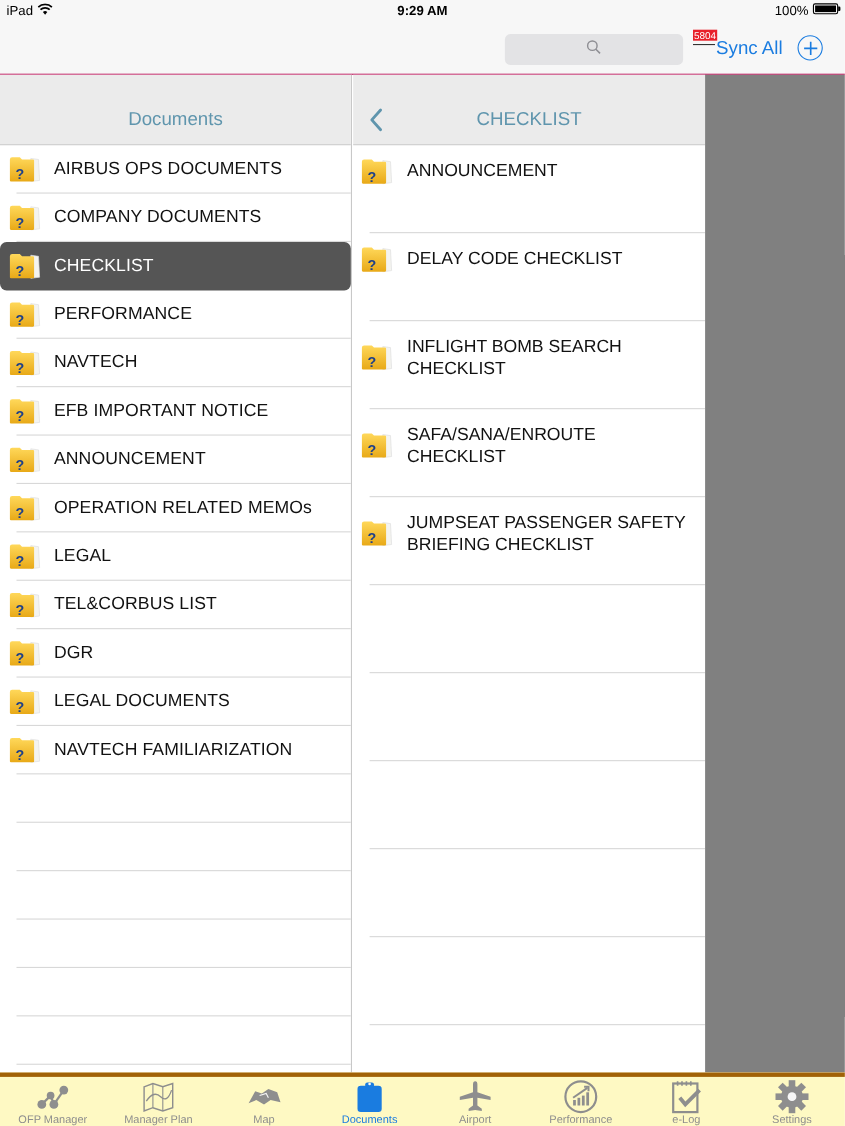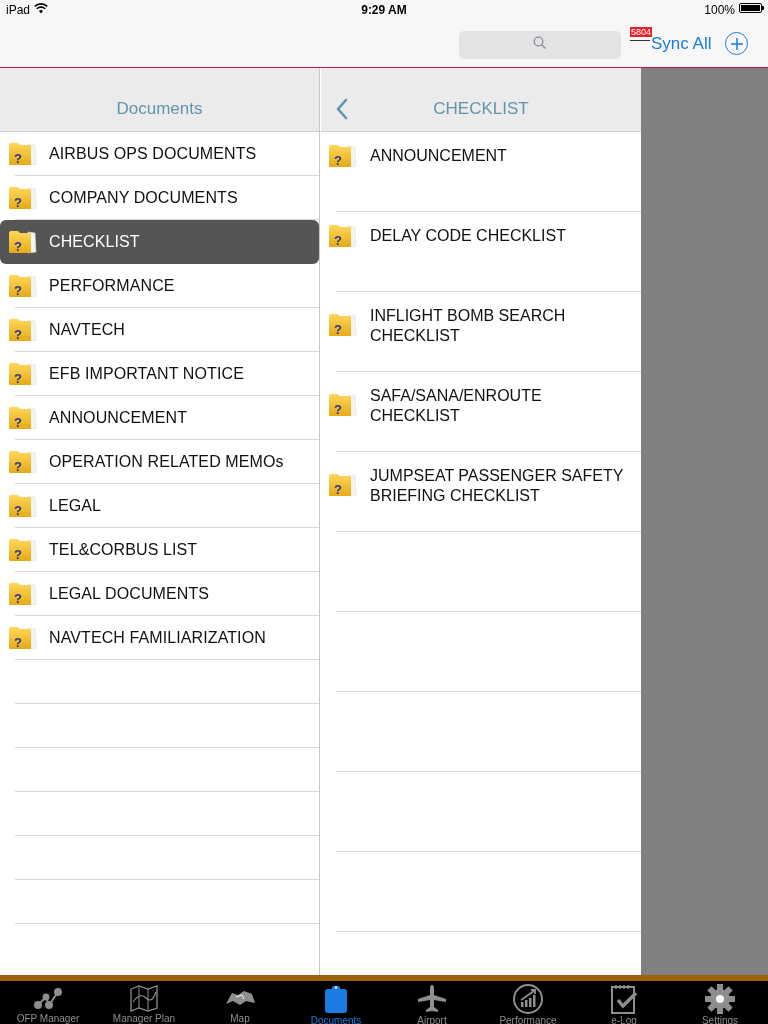--- a/index.html
+++ b/index.html
@@ -37,21 +37,21 @@
   .row.selected .label { color: #fff; }
   .empty-row { position: relative; height: 44px; }
   .empty-row::after { content: ""; position: absolute; left: 15px; right: 0; bottom: 0; height: 1px; background: #d8d8d8; }
 
   .mrow { position: relative; height: 80px; }
   .mrow::after { content: ""; position: absolute; left: 15px; right: 0; bottom: 0; height: 1px; background: #d8d8d8; }
   .mrow .label { position: absolute; left: 49px; top: 14px; font-size: 16px; color: #111; line-height: 20px; width: 265px; }
   .mrow .folder { position: absolute; left: 7px; top: 11px; }
   .mrow.two-line .folder { top: 20px; }
 
-  .tabbar { position: absolute; left: 0; top: 975px; width: 768px; height: 49px; background: #000000; border-top: 6px solid #a16207; display: flex; }
+  .tabbar { position: absolute; left: 0; top: 975px; width: 768px; height: 49px; background: #fef9c3; border-top: 4px solid #a16207; display: flex; }
   .tab { flex: 1; display: flex; flex-direction: column; align-items: center; padding-top: 3px; cursor: pointer; }
   .tab .ticon { width: 32px; height: 30px; display: flex; align-items: center; justify-content: center; }
   .tab .tlabel { font-size: 10px; color: #8e8e8e; margin-top: 1px; }
   .tab.active .tlabel { color: #1a7ce0; }
 </style>
 </head>
 <body>
 
 <div class="status-bar">
   <div class="left">
@@ -169,20 +169,26 @@
       <div class="row">
         <svg class="folder" width="30" height="26">
           <use href="#folder-q"></use>
         </svg>
         <span class="label">TEL&amp;CORBUS LIST</span>
       </div>
       <div class="row">
         <svg class="folder" width="30" height="26">
           <use href="#folder-q"></use>
         </svg>
+        <span class="label">DGR</span>
+      </div>
+      <div class="row">
+        <svg class="folder" width="30" height="26">
+          <use href="#folder-q"></use>
+        </svg>
         <span class="label">LEGAL DOCUMENTS</span>
       </div>
       <div class="row">
         <svg class="folder" width="30" height="26">
           <use href="#folder-q"></use>
         </svg>
         <span class="label">NAVTECH FAMILIARIZATION</span>
       </div>
       <div class="empty-row"></div>
       <div class="empty-row"></div>

